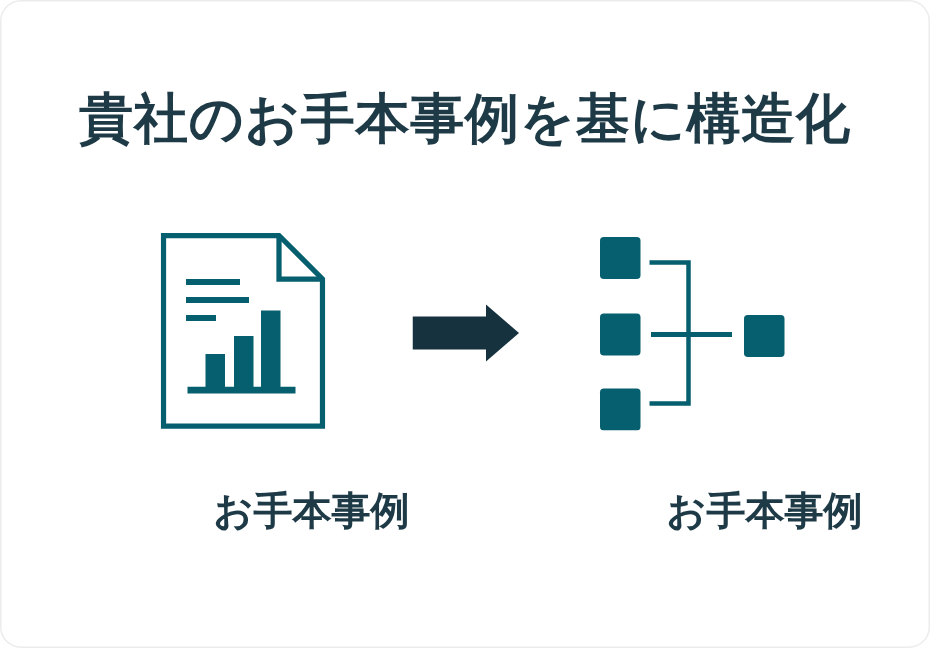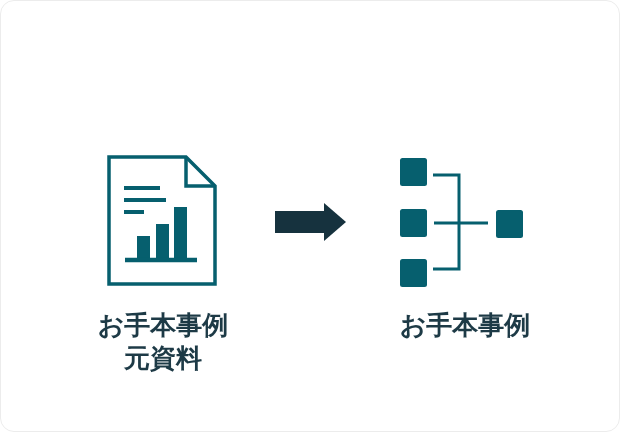--- a/index.html
+++ b/index.html
@@ -37,37 +37,38 @@
     letter-spacing: 0.5px;
     color: var(--title-text, #1d3a46);
     line-height: 1.15;
     white-space: nowrap;
   }
   .doc-icon  { position: absolute; left: 106px; top: 154px; width: 110px; height: 131px; }
   .arrow     { position: absolute; left: 274px; top: 200px; width: 72px;  height: 42px;  }
   .tree-icon { position: absolute; left: 397px; top: 154px; width: 127px; height: 132px; }
   .caption {
     position: absolute;
-    top: 308px;
+    top: 323px;
     width: 220px;
-    text-align: center;
+    text-align: right;
     font-size: 26px;
     font-weight: 700;
     line-height: 33px;
     color: var(--label-text, #1d3a46);
     white-space: nowrap;
   }
   .caption-left  { left: 52px;  }
   .caption-right { left: 354px; }
 </style>
 </head>
 <body>
 
 <div class="card">
 
+  <div class="title">貴社のお手本事例を基に構造化</div>
 
   <svg class="doc-icon" viewBox="0 0 110 131" xmlns="http://www.w3.org/2000/svg" aria-hidden="true">
     <path d="M2,2 H79 L108,31 V129 H2 Z" fill="none" stroke="var(--icon-teal)" stroke-width="3.5" stroke-linejoin="miter"></path>
     <path d="M79,2 V31 H108" fill="none" stroke="var(--icon-teal)" stroke-width="3.5"></path>
     <line x1="17" y1="33" x2="53" y2="33" stroke="var(--icon-teal)" stroke-width="4"></line>
     <line x1="17" y1="45" x2="59" y2="45" stroke="var(--icon-teal)" stroke-width="4"></line>
     <line x1="17" y1="57" x2="37" y2="57" stroke="var(--icon-teal)" stroke-width="4"></line>
     <rect x="30" y="81" width="13" height="23" fill="var(--icon-teal)"></rect>
     <rect x="49" y="69" width="13" height="35" fill="var(--icon-teal)"></rect>
     <rect x="67" y="52" width="13" height="52" fill="var(--icon-teal)"></rect>
@@ -83,20 +84,19 @@
     <path d="M35,20 H61 V114 H35" fill="none" stroke="var(--icon-teal)" stroke-width="3"></path>
     <line x1="36" y1="68" x2="90" y2="68" stroke="var(--icon-teal)" stroke-width="3.2"></line>
     <rect x="2" y="3" width="27" height="28" rx="2.5" fill="var(--icon-teal)"></rect>
     <rect x="2" y="54" width="27" height="28" rx="2.5" fill="var(--icon-teal)"></rect>
     <rect x="2" y="104" width="27" height="28" rx="2.5" fill="var(--icon-teal)"></rect>
     <rect x="98" y="55" width="27" height="28" rx="2.5" fill="var(--icon-teal)"></rect>
   </svg>
 
   <div class="caption caption-left">
     <div>お手本事例</div>
-    <div>元資料</div>
   </div>
 
   <div class="caption caption-right">
     <div>お手本事例</div>
   </div>
 
 </div>
 
 </body></html>

